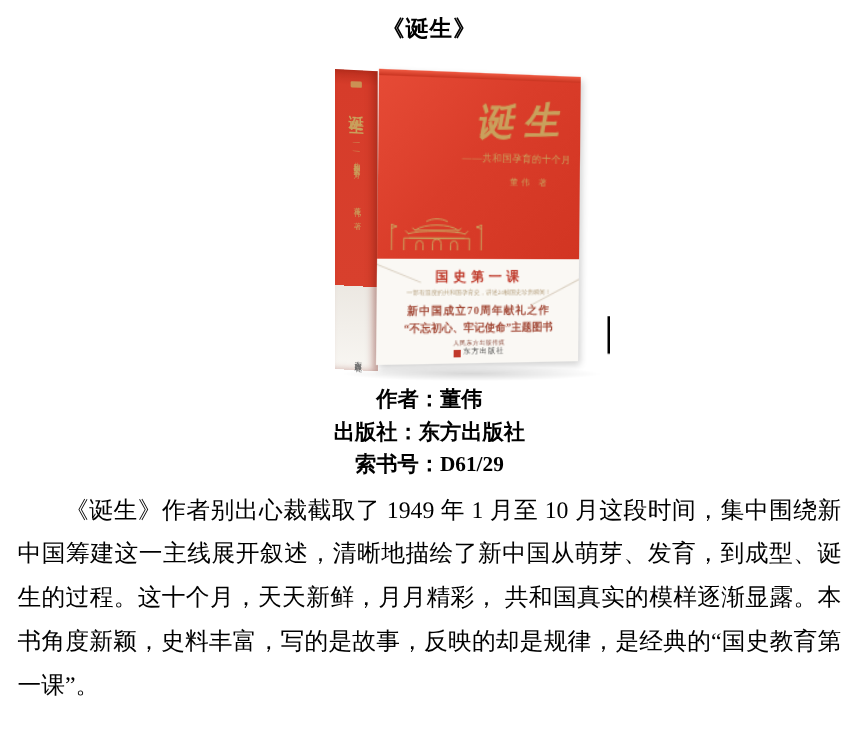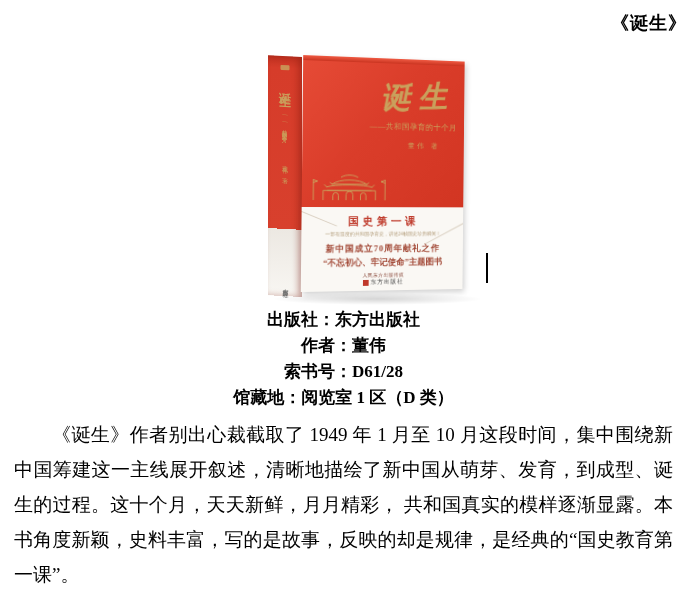--- a/index.html
+++ b/index.html
@@ -1,18 +1,18 @@
 <!DOCTYPE html>
 <html><head>
 <meta charset="utf-8">
 <style>
   html,body{margin:0;padding:0;background:#fff;}
   .page{position:relative;width:687px;height:595px;background:#ffffff;overflow:hidden;
         font-family:"Liberation Serif","DejaVu Serif",serif;color:#000;}
-  .doc-title{padding-top:11px;height:24px;text-align:right;font-size:18px;font-weight:bold;letter-spacing:1px;}
+  .doc-title{padding-top:11px;height:24px;text-align:center;font-size:18px;font-weight:bold;letter-spacing:1px;}
   
   .book-area{position:relative;height:258px;}
   .book{position:absolute;left:268px;top:20px;width:205px;height:243px;}
   .book::after{content:'';position:absolute;left:4px;right:-10px;bottom:-7px;height:12px;
       background:radial-gradient(ellipse at center, rgba(0,0,0,0.16), rgba(0,0,0,0) 70%);}
   
   .spine{position:absolute;left:0;top:2px;width:34px;height:240px;
       transform:skewY(3deg);transform-origin:right top;
       background:linear-gradient(to bottom,#bf3120 0%,#d63c2a 5%,#d8402d 72%,#ece8e2 72%,#f8f6f2 100%);
       box-shadow:inset -4px 0 6px rgba(120,20,10,0.35);}
@@ -117,21 +117,20 @@
             </div>
           </div>
         </div>
       </div>
 
     </div>
     <div class="caret"></div>
   </div>
 
   <div class="meta">
+    <div>作者：董伟</div>
     <div>出版社：东方出版社</div>
-    <div>作者：董伟</div>
-    <div>索书号：D61/28</div>
-    <div>馆藏地：阅览室 1 区（D 类）</div>
+    <div>索书号：D61/29</div>
   </div>
 
   <p class="desc">《诞生》作者别出心裁截取了 1949 年 1 月至 10 月这段时间，集中围绕新中国筹建这一主线展开叙述，清晰地描绘了新中国从萌芽、发育，到成型、诞生的过程。这十个月，天天新鲜，月月精彩， 共和国真实的模样逐渐显露。本书角度新颖，史料丰富，写的是故事，反映的却是规律，是经典的“国史教育第一课”。</p>
 
 </div>
 
 </body></html>

